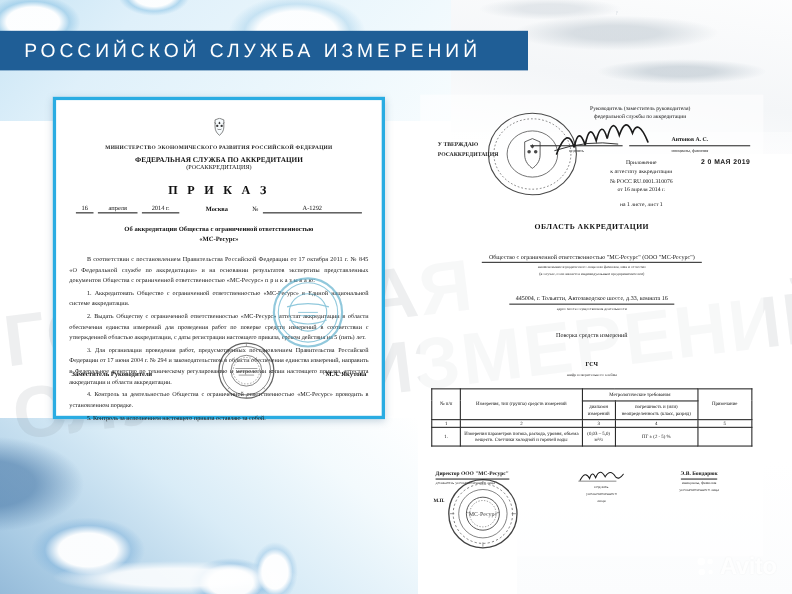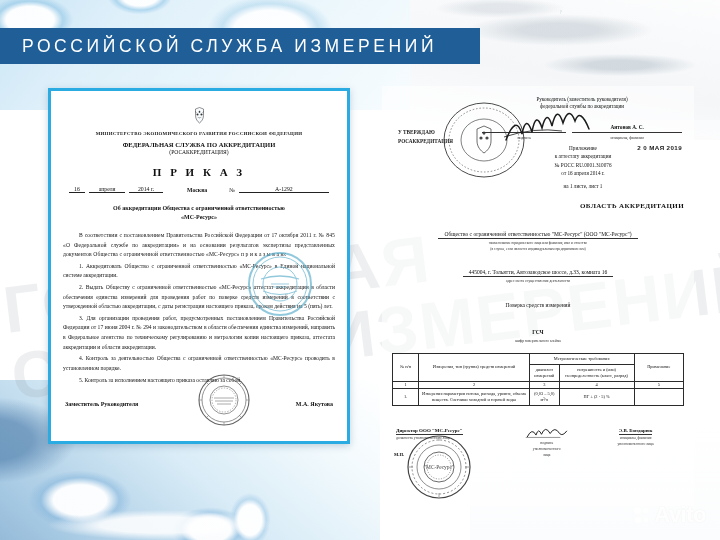--- a/index.html
+++ b/index.html
@@ -79,21 +79,21 @@
     display:flex; align-items:center;
     font-family:"Liberation Sans", sans-serif;
     font-size:17.5px; font-weight:400; letter-spacing:3.6px;
     padding-left:22px;
   }
 
   
   .doc { position:absolute; background:#fff; }
 
   #doc-order{
-    left:48px; top:88px; width:302px; height:356px;
+    left:48px; top:88px; width:302px; height:293px;
     border:3px solid #2aace2;
     box-shadow:0 2px 7px rgba(30,80,120,.25);
     padding:10px 12px 16px 12px;
   }
   #doc-scope{
     left:382px; top:86px; width:312px; height:420px;
     background:rgba(255,255,255,.55);
     padding:6px 10px 0 10px;
   }
 
@@ -131,21 +131,21 @@
     position:absolute; right:2px; top:4px; width:200px; text-align:center;
     font-size:5.1px; color:#111; line-height:1.45;
   }
   .rightauth .ul{ border-bottom:.6px solid #333; display:block; margin:1px 0; }
   .capt{ font-size:3.9px; color:#333; }
   .annex{ position:absolute; right:26px; top:52px; width:150px; text-align:center; font-size:5.2px; line-height:1.6; color:#111;}
   .datestamp{
     position:absolute; right:2px; top:52px; font-size:6.2px; font-weight:700;
     letter-spacing:.4px; color:#1a1a1a; font-family:"Liberation Sans",sans-serif;
   }
-  .scope-title{ text-align:right; font-size:7px; font-weight:700; letter-spacing:.4px; margin:6px 0 12px; color:#111;}
+  .scope-title{ text-align:center; font-size:7px; font-weight:700; letter-spacing:.4px; margin:6px 0 12px; color:#111;}
   .fld{ text-align:center; margin-bottom:9px; }
   .fld .v{ display:inline-block; border-bottom:.6px solid #333; padding:0 6px 1px; font-size:5.5px; color:#111; }
   .fld .c{ font-size:3.6px; color:#333; line-height:1.3; margin-top:1px; }
   .fld .plain{ font-size:5.5px; color:#111; }
 
   table.scope{
     width:100%; border-collapse:collapse; margin-top:6px;
     font-size:4.4px; color:#111;
   }
   table.scope th, table.scope td{

